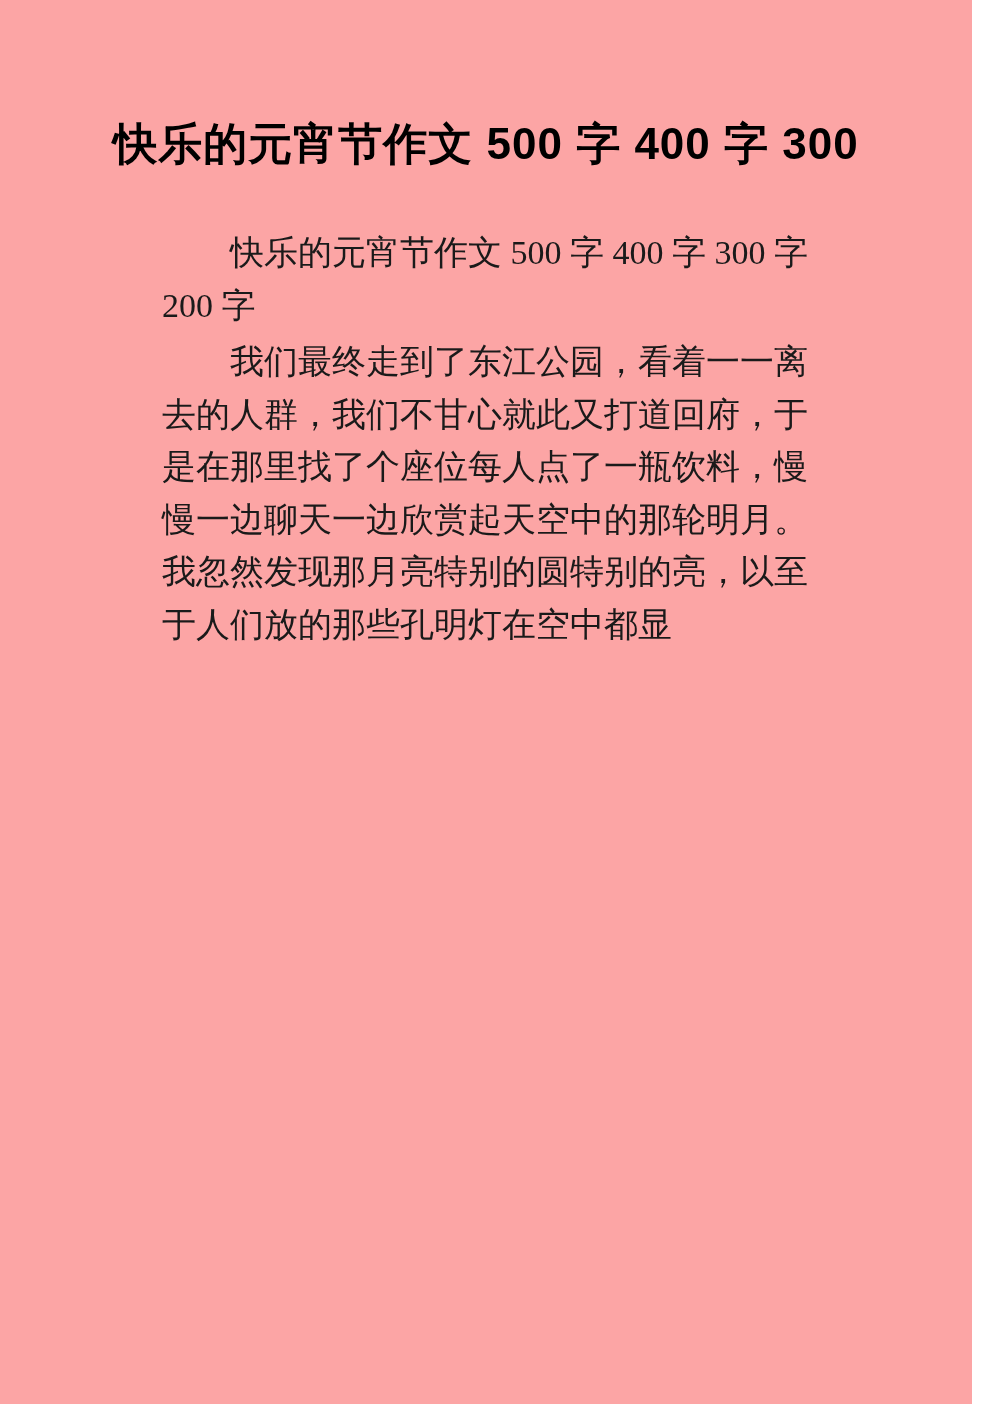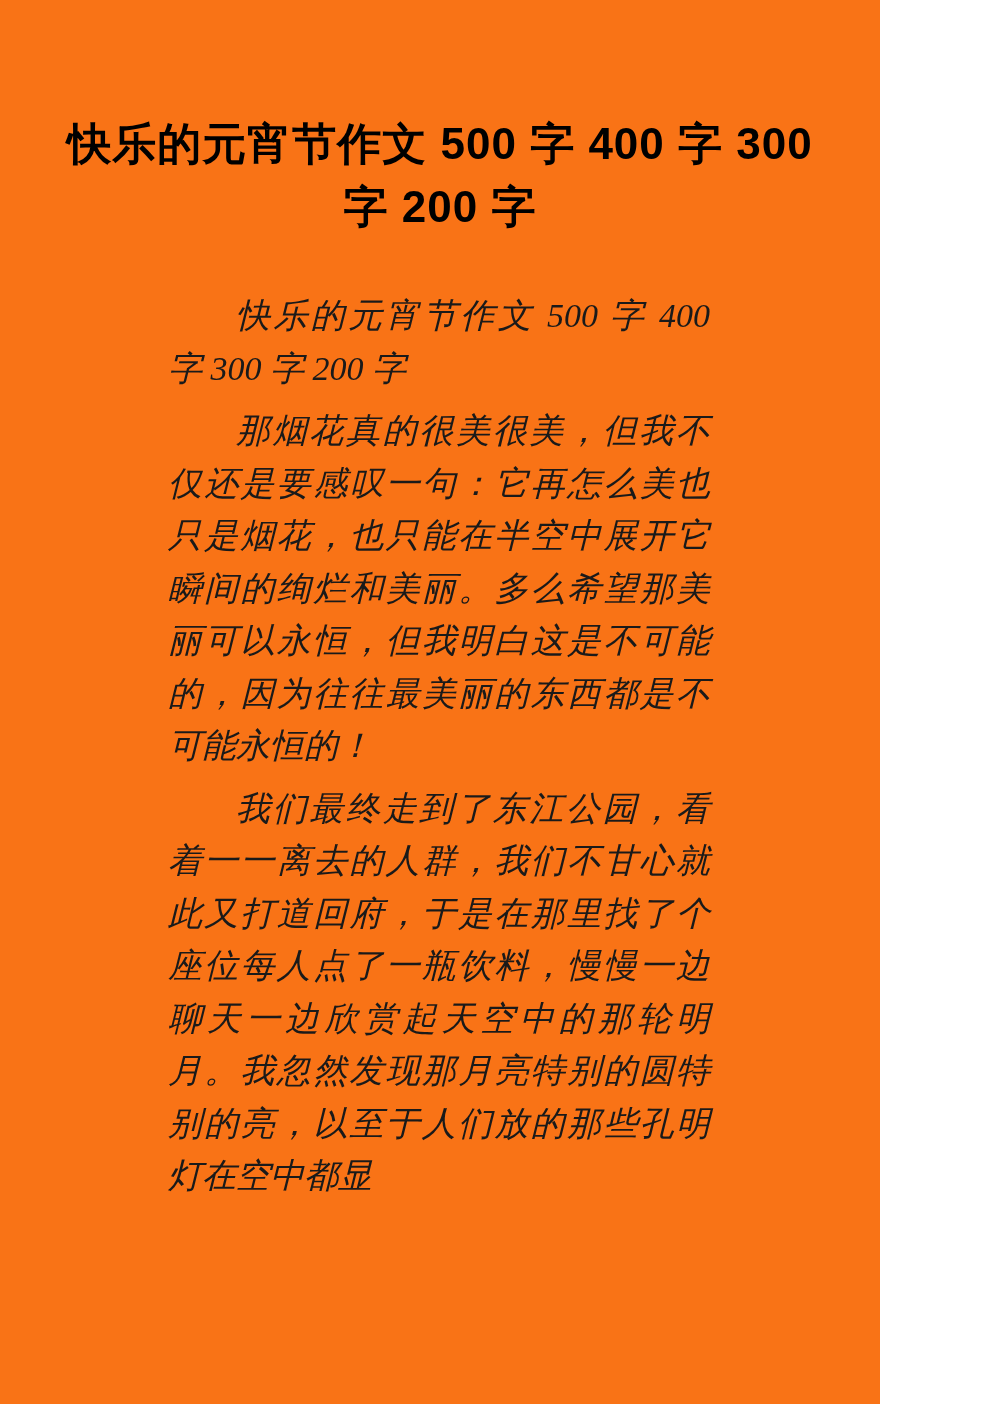--- a/index.html
+++ b/index.html
@@ -7,23 +7,23 @@
     padding: 0;
     background: #ffffff;
   }
   body {
     width: 993px;
     height: 1404px;
     overflow: hidden;
     position: relative;
   }
   .page {
-    width: 880px;
+    width: 972px;
     height: 1404px;
-    background: #f97316;
+    background: #fca5a5;
     box-sizing: border-box;
   }
   .doc-title {
     margin: 0;
     padding-top: 112px;
     text-align: center;
     font-family: "Liberation Sans", "DejaVu Sans", sans-serif;
     font-weight: bold;
     font-size: 44px;
     line-height: 63px;
@@ -37,36 +37,33 @@
   .doc-body {
     margin: 52px 160px 0 158px;
     font-family: "Liberation Serif", "DejaVu Serif", serif;
     font-size: 34px;
     line-height: 52.5px;
     color: #1a1a1a;
     text-align: justify;
     text-justify: inter-ideograph;
   }
   .doc-body p {
-    margin: 10px;
+    margin: 4px;
     padding: 0;
     text-indent: 2em;
     word-break: break-all;
-    font-style: italic;
   }
 </style>
 </head>
 <body>
 
 <div class="page">
 
   <h1 class="doc-title">
     <span class="tline">快乐的元宵节作文 500 字 400 字 300</span>
-    <span class="tline">字 200 字</span>
   </h1>
 
   <div class="doc-body">
     <p>快乐的元宵节作文 500 字 400 字 300 字 200 字</p>
-    <p>那烟花真的很美很美，但我不仅还是要感叹一句：它再怎么美也只是烟花，也只能在半空中展开它瞬间的绚烂和美丽。多么希望那美丽可以永恒，但我明白这是不可能的，因为往往最美丽的东西都是不可能永恒的！</p>
     <p>我们最终走到了东江公园，看着一一离去的人群，我们不甘心就此又打道回府，于是在那里找了个座位每人点了一瓶饮料，慢慢一边聊天一边欣赏起天空中的那轮明月。我忽然发现那月亮特别的圆特别的亮，以至于人们放的那些孔明灯在空中都显</p>
   </div>
 
 </div>
 
 </body></html>

